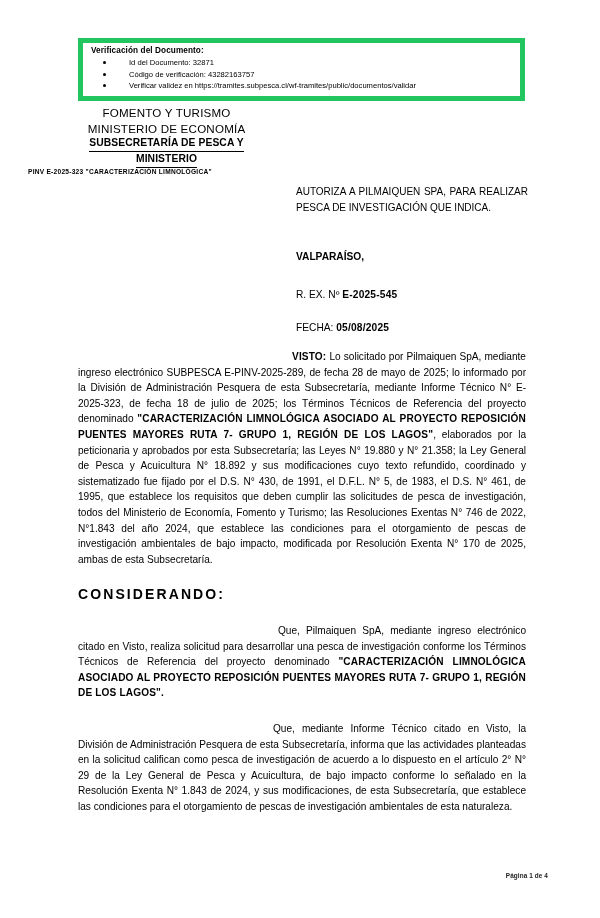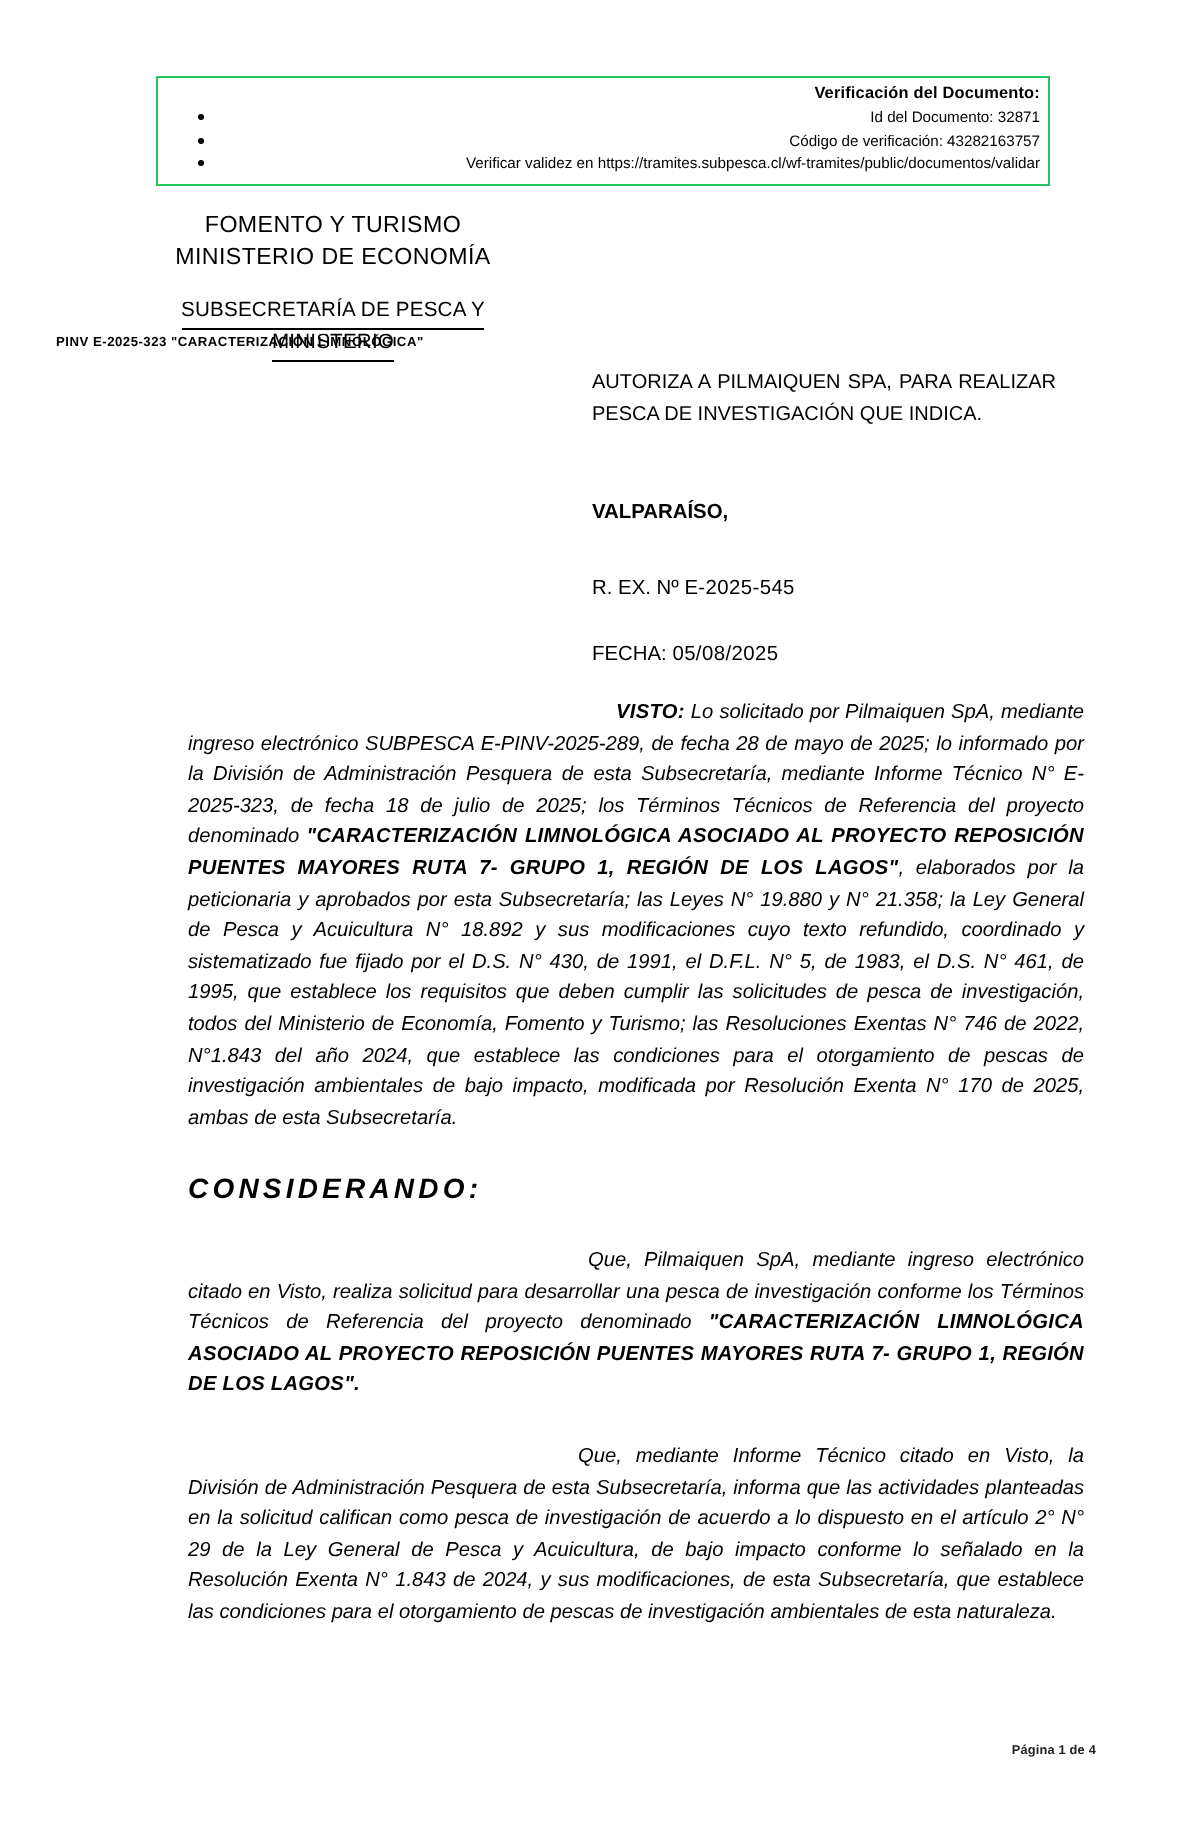--- a/index.html
+++ b/index.html
@@ -22,24 +22,23 @@
     background: #ffffff;
   }
 
   
   .verif-box {
     position: absolute;
     left: 78px;
     top: 38px;
     width: 447px;
     box-sizing: border-box;
-    border: 1px solid #22c55e;
+    border: 5px solid #22c55e;
     padding: 3px 4px 4px 8px;
     background: #fff;
-    text-align: right;
   }
   .verif-title {
     font-size: 8.2px;
     font-weight: bold;
     line-height: 1.25;
     letter-spacing: 0.1px;
   }
   .verif-list {
     margin: 1px 0 0 0;
     padding: 0 0 0 22px;
@@ -70,23 +69,23 @@
     top: 105px;
     width: 245px;
     text-align: center;
   }
   .ministry-line {
     font-size: 11.6px;
     line-height: 1.35;
     letter-spacing: 0.2px;
   }
   .subsec {
-    margin-top: 13px;
+    margin-top: 0;
     font-size: 10.3px;
-    font-weight: normal;
+    font-weight: bold;
     line-height: 1.42;
     letter-spacing: 0.1px;
   }
   .subsec span {
     border-bottom: 1.4px solid #000;
     padding-bottom: 0px;
     display: inline-block;
   }
   .pinv-line {
     position: absolute;
@@ -115,39 +114,38 @@
     margin-top: 36px;
     font-size: 10.2px;
     font-weight: bold;
   }
   .title-block .resnum {
     margin-top: 27px;
     font-size: 10.2px;
   }
   .title-block .resnum b,
   .title-block .fecha b {
-    font-weight: normal;
+    font-weight: bold;
     letter-spacing: 0.2px;
     margin-top: 44px;
   }
   .title-block .fecha {
     margin-top: 22px;
     font-size: 10.2px;
   }
 
   
   .body-text {
     position: absolute;
-    left: 94px;
+    left: 78px;
     top: 349px;
     width: 448px;
     font-size: 10.1px;
     line-height: 1.545;
     text-align: justify;
-    font-style: italic;
   }
   .body-text p {
     margin: 0;
   }
   .indent {
     display: inline-block;
     width: 214px;
   }
   .indent-short {
     display: inline-block;

